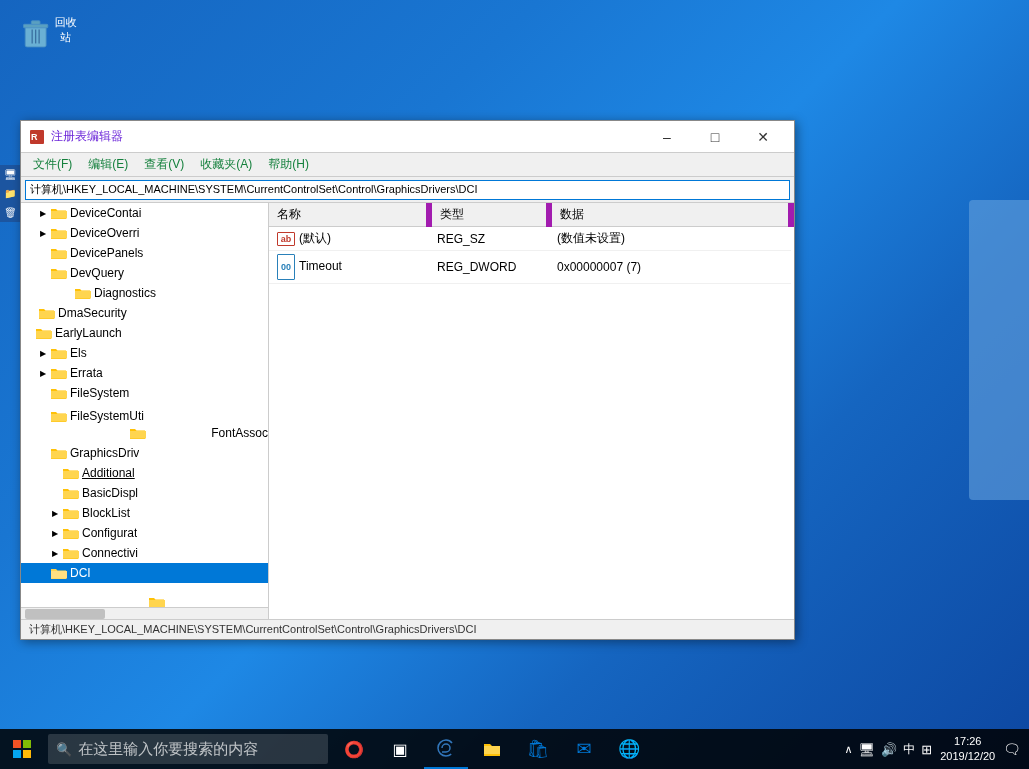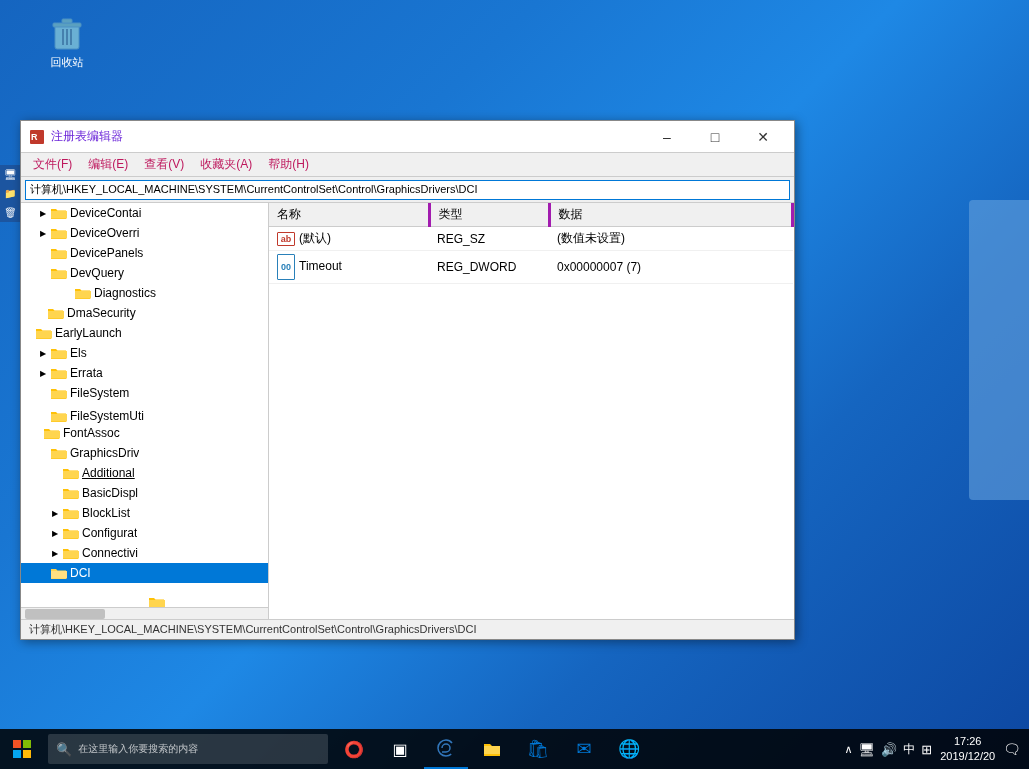--- a/index.html
+++ b/index.html
@@ -17,24 +17,24 @@
       width: 100%;
       height: 100%;
       background: linear-gradient(135deg, #1565c0 0%, #1976d2 30%, #1e88e5 50%, #1565c0 70%, #0d47a1 100%);
       position: relative;
     }
 
     
     .desktop-icon {
       position: absolute;
       top: 15px;
-      left: 37px;
-      display: flex;
-      flex-direction: column;
-      align-items: center;
+      left: 20px;
+      display: flex;
+      flex-direction: row;
+      align-items: flex-start;
       color: white;
       font-size: 11px;
       cursor: pointer;
       width: 60px;
       text-align: center;
     }
     .desktop-icon .icon-img {
       width: 36px;
       height: 36px;
       margin-bottom: 4px;
@@ -110,21 +110,21 @@
       display: flex;
       align-items: center;
       padding: 0 4px;
       flex-shrink: 0;
       font-size: 12px;
       border-bottom: 1px solid #ccc;
     }
     .menu-item {
       padding: 2px 8px;
       cursor: pointer;
-      color: #be185d;
+      color: #15803d;
     }
 
     
     .address-bar {
       background: #f0f0f0;
       height: 26px;
       display: flex;
       align-items: center;
       padding: 0 4px;
       flex-shrink: 0;
@@ -186,21 +186,21 @@
       font-size: 12px;
     }
     .registry-table thead tr {
       background: #f0f0f0;
       border-bottom: 1px solid #ccc;
     }
     .registry-table th {
       text-align: left;
       padding: 3px 8px;
       font-weight: normal;
-      border-right: 3px solid #a21caf;
+      border-right: 6px solid #a21caf;
       color: #000;
     }
     .registry-table td {
       padding: 3px 8px;
       border-bottom: 1px solid #f0f0f0;
       color: #000;
     }
 
     
     .status-bar {
@@ -263,21 +263,21 @@
       padding: 0 8px;
       margin: 0 4px;
     }
     .taskbar-search-icon {
       color: rgba(255,255,255,0.7);
       font-size: 13px;
       margin-right: 6px;
     }
     .taskbar-search-text {
       color: rgba(255,255,255,0.7);
-      font-size: 10px;
+      font-size: 15px;
     }
     .taskbar-apps {
       display: flex;
       align-items: center;
       gap: 2px;
       flex: 0 0 auto;
     }
     .taskbar-app {
       width: 44px;
       height: 40px;
@@ -414,21 +414,21 @@
                 <span class="item-label">DevQuery</span>
               </div>
               <div class="tree-item" style="padding-left: 16px; margin-left: 24px;">
                 <span class="arrow"></span>
                 <svg width="16" height="14" viewBox="0 0 16 14" style="margin-right: 3px; flex-shrink: 0;">
     <path d="M0 3 h5 l1.5 1.5 h8.5 v8.5 H0z" fill="#ffc107"></path>
     <path d="M0 5 h16 v7.5 H0z" fill="#ffd54f"></path>
   </svg>
                 <span class="item-label">Diagnostics</span>
               </div>
-              <div class="tree-item" style="padding-left: 13px;">
+              <div class="tree-item" style="padding-left: 4px;">
                 <span class="arrow"></span>
                 <svg width="16" height="14" viewBox="0 0 16 14" style="margin-right: 3px; flex-shrink: 0;">
     <path d="M0 3 h5 l1.5 1.5 h8.5 v8.5 H0z" fill="#ffc107"></path>
     <path d="M0 5 h16 v7.5 H0z" fill="#ffd54f"></path>
   </svg>
                 <span class="item-label">DmaSecurity</span>
               </div>
               <div class="tree-item" style="padding-left: 1px;">
                 <span class="arrow"></span>
                 <svg width="16" height="14" viewBox="0 0 16 14" style="margin-right: 3px; flex-shrink: 0;">
@@ -462,21 +462,21 @@
                 <span class="item-label">FileSystem</span>
               </div>
               <div class="tree-item" style="padding-left: 16px; align-items: flex-end;">
                 <span class="arrow"></span>
                 <svg width="16" height="14" viewBox="0 0 16 14" style="margin-right: 3px; flex-shrink: 0;">
     <path d="M0 3 h5 l1.5 1.5 h8.5 v8.5 H0z" fill="#ffc107"></path>
     <path d="M0 5 h16 v7.5 H0z" fill="#ffd54f"></path>
   </svg>
                 <span class="item-label">FileSystemUti</span>
               </div>
-              <div class="tree-item" style="padding-left: 9px;">
+              <div class="tree-item" style="padding-left: 32px; justify-content: space-between;">
                 <span class="arrow"></span>
                 <svg width="16" height="14" viewBox="0 0 16 14" style="margin-right: 3px; flex-shrink: 0;">
     <path d="M0 3 h5 l1.5 1.5 h8.5 v8.5 H0z" fill="#ffc107"></path>
     <path d="M0 5 h16 v7.5 H0z" fill="#ffd54f"></path>
   </svg>
                 <span class="item-label">FontAssoc</span>
               </div>
               <div class="tree-item" style="padding-left: 16px;">
                 <span class="arrow"></span>
                 <svg width="16" height="14" viewBox="0 0 16 14" style="margin-right: 3px; flex-shrink: 0;">

